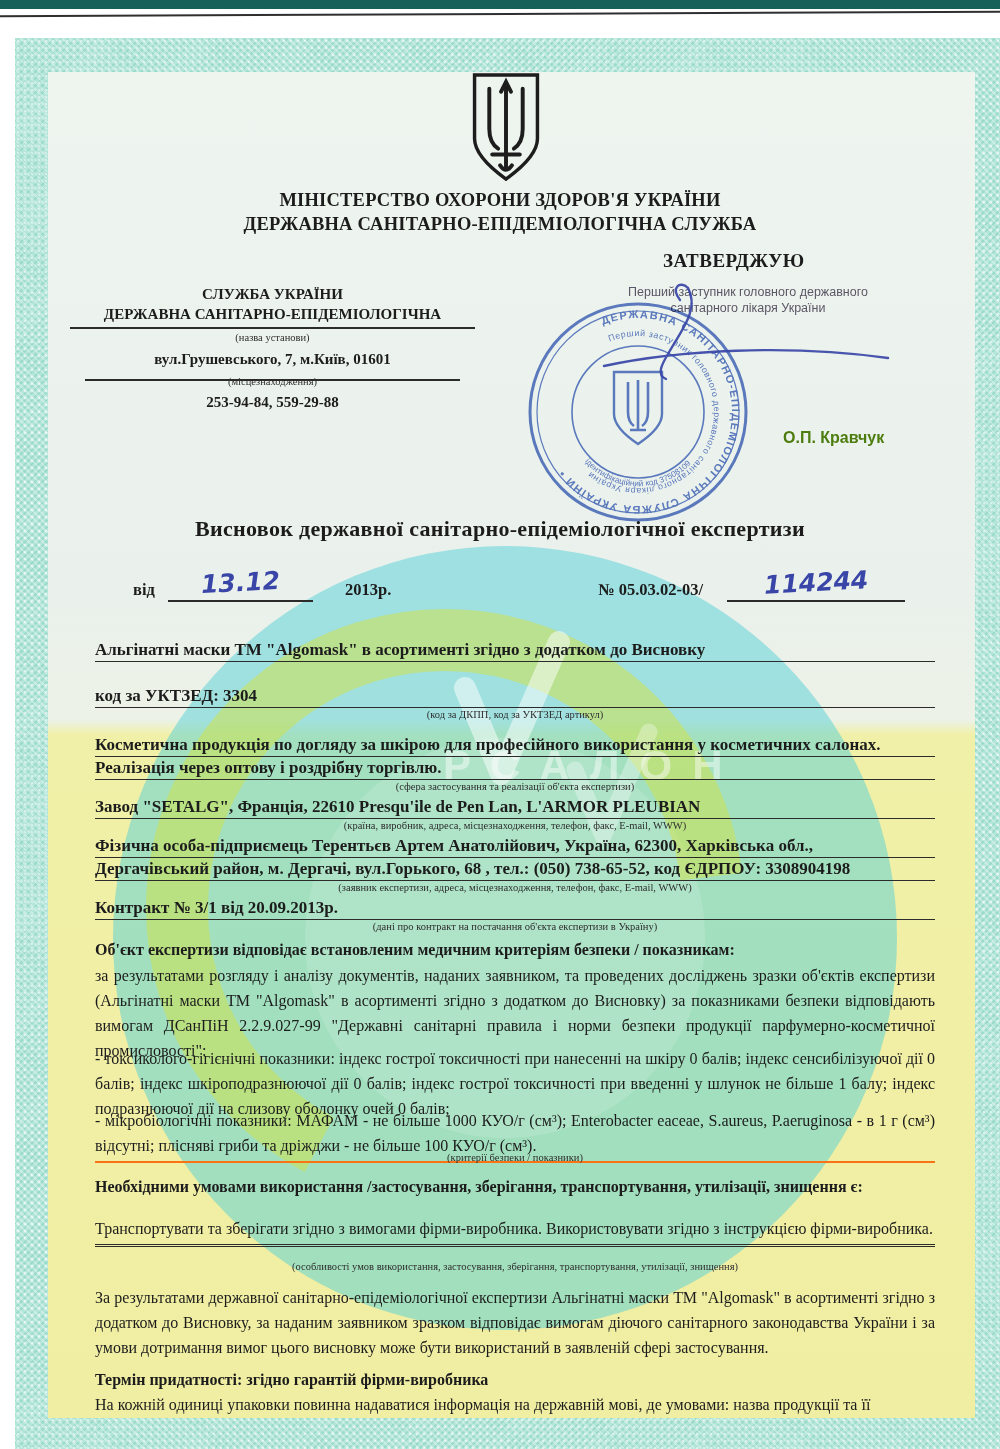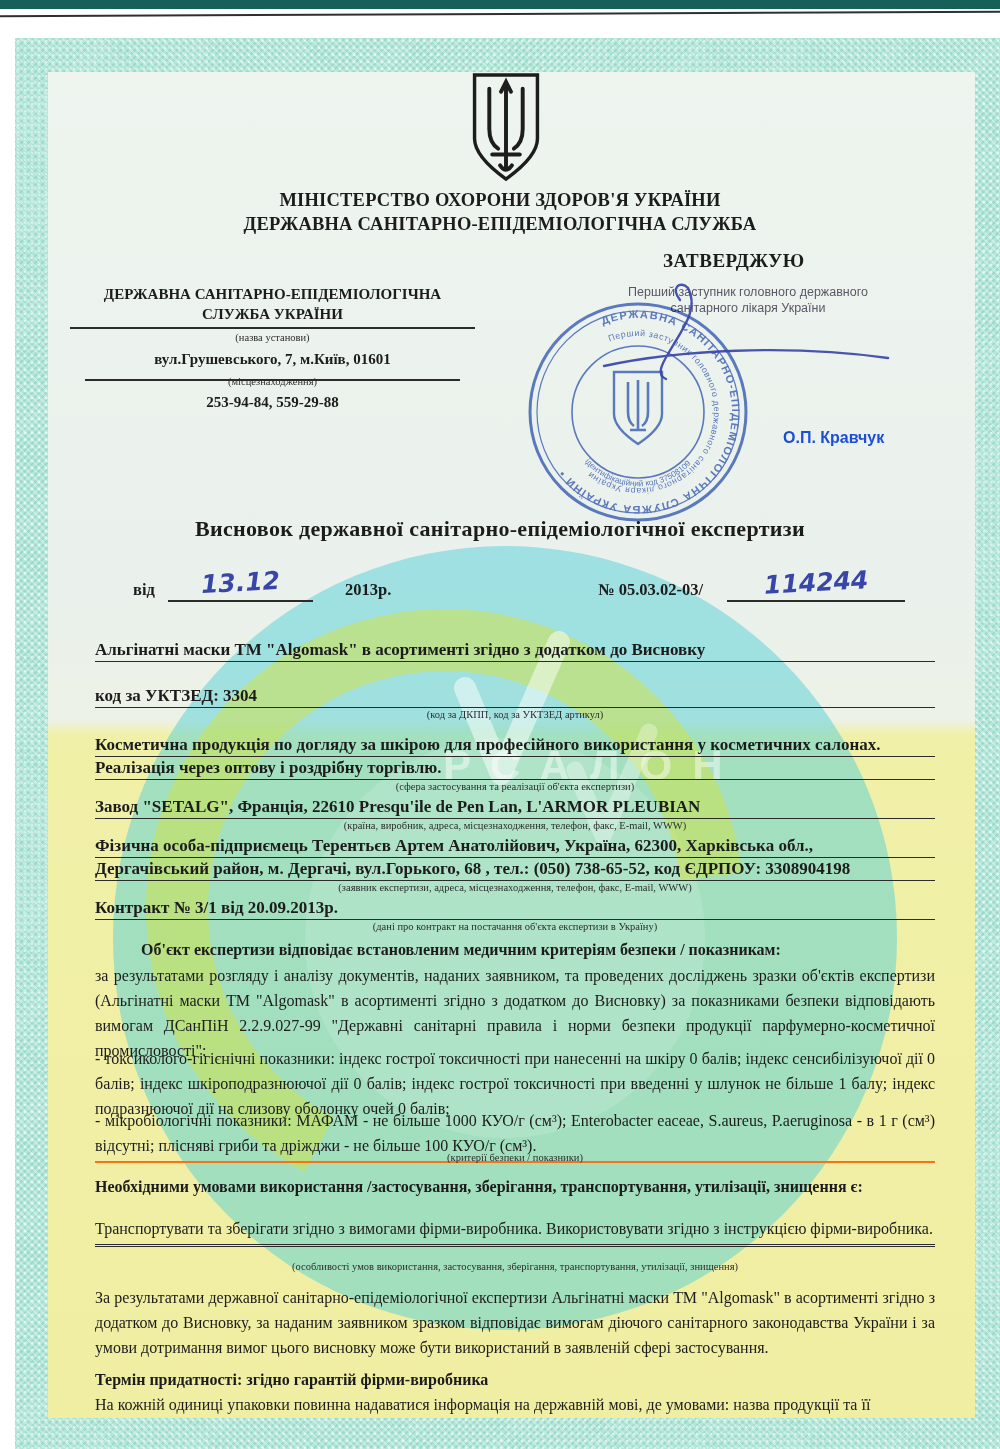--- a/index.html
+++ b/index.html
@@ -45,21 +45,21 @@
 
   .cap{font-size:10.5px;color:#2d2d2d;text-align:center;line-height:13px;}
   .fl{font-weight:bold;font-size:17px;line-height:21px;border-bottom:1.6px solid #2b2b2b;padding-bottom:1px;}
   .para{font-size:16px;line-height:25px;text-align:justify;}
   .hand{
     font-family:"DejaVu Sans", sans-serif;font-style:italic;font-weight:bold;
     color:#3946a8;font-size:25px;transform:rotate(-3deg);display:inline-block;
   }
   .uline{border-bottom:2px solid #2b2b2b;}
   .small-print{font-family:Liberation Sans, sans-serif;font-size:12.5px;line-height:16px;color:#5b5666;}
-  .kravchuk{font-family:"Liberation Sans", sans-serif;font-size:16px;font-weight:bold;color:#1d4ed8;}
+  .kravchuk{font-family:"Liberation Sans", sans-serif;font-size:16px;font-weight:bold;color:#4d7c0f;}
   .org{font-size:15px;line-height:20px;}
 </style>
 </head>
 <body>
 
 <div class="abs top-strip"></div>
 <div class="abs scan-line"></div>
 
 <div class="abs cert">
   <div class="paper"></div>
@@ -93,22 +93,22 @@
 </div>
 
 <div class="abs txt b" style="left:663px;top:250px;font-size:19px;letter-spacing:.5px;">ЗАТВЕРДЖУЮ</div>
 <div class="abs txt ctr small-print" style="left:598px;top:284px;width:300px;">
   <div>Перший заступник головного державного</div>
   <div>санітарного лікаря України</div>
 </div>
 <div class="abs txt kravchuk" style="left:783px;top:429px;">О.П. Кравчук</div>
 
 <div class="abs txt ctr b org" style="left:70px;top:284px;width:405px;border-bottom:2px solid #2b2b2b;padding-bottom:3px;">
+  <div>СЛУЖБА УКРАЇНИ</div>
   <div>ДЕРЖАВНА САНІТАРНО-ЕПІДЕМІОЛОГІЧНА</div>
-  <div>СЛУЖБА УКРАЇНИ</div>
 </div>
 <div class="abs txt cap" style="left:70px;top:331px;width:405px;">(назва установи)</div>
 <div class="abs txt ctr b org" style="left:85px;top:349px;width:375px;border-bottom:2px solid #2b2b2b;padding-bottom:10px;">вул.Грушевського, 7,  м.Київ, 01601</div>
 <div class="abs txt cap" style="left:70px;top:375px;width:405px;">(місцезнаходження)</div>
 <div class="abs txt ctr b org" style="left:70px;top:392px;width:405px;">253-94-84, 559-29-88</div>
 
 <svg class="abs stamp" style="left:522px;top:296px;opacity:.82;" width="232" height="232" viewBox="0 0 232 232">
   <g fill="none" stroke="#3f63c0">
     <circle cx="116" cy="116" r="108" stroke-width="3"></circle>
     <circle cx="116" cy="116" r="101" stroke-width="1.2"></circle>
@@ -181,21 +181,21 @@
   <div class="fl">Фізична особа-підприємець Терентьєв Артем Анатолійович, Україна, 62300, Харківська обл.,</div>
   <div class="fl">Дергачівський район, м. Дергачі, вул.Горького, 68 , тел.: (050) 738-65-52, код ЄДРПОУ: 3308904198</div>
   <div class="cap">(заявник експертизи, адреса,  місцезнаходження,  телефон, факс, E-mail, WWW)</div>
 </div>
 
 <div class="abs txt" style="left:95px;top:897px;width:840px;">
   <div class="fl">Контракт № 3/1 від 20.09.2013р.</div>
   <div class="cap">(дані про контракт на постачання об'єкта експертизи в Україну)</div>
 </div>
 
-<div class="abs txt b" style="left:95px;top:941px;width:840px;font-size:16px;margin-left:46px;">Об'єкт експертизи  відповідає  встановленим  медичним критеріям безпеки / показникам:</div>
+<div class="abs txt b" style="left:95px;top:941px;width:840px;font-size:16px;">Об'єкт експертизи  відповідає  встановленим  медичним критеріям безпеки / показникам:</div>
 <div class="abs txt para" style="left:95px;top:963px;width:840px;">за результатами розгляду і аналізу документів, наданих заявником, та проведених досліджень зразки об'єктів експертизи (Альгінатні маски ТМ "Algomask" в асортименті згідно з додатком до Висновку) за показниками безпеки відповідають вимогам ДСанПіН 2.2.9.027-99 "Державні санітарні правила і норми безпеки продукції парфумерно-косметичної промисловості":</div>
 <div class="abs txt para" style="left:95px;top:1046px;width:840px;">- токсиколого-гігієнічні показники: індекс гострої токсичності при нанесенні на шкіру 0 балів;  індекс сенсибілізуючої дії 0 балів;  індекс шкіроподразнюючої дії  0 балів;  індекс гострої токсичності при введенні у шлунок не більше 1 балу;  індекс подразнюючої дії на слизову оболонку очей 0 балів;</div>
 <div class="abs txt para" style="left:95px;top:1108px;width:840px;border-bottom:2px solid #f97316;padding-bottom:3px;">- мікробіологічні показники: МАФАМ - не більше 1000 КУО/г (см³);  Enterobacter eaceae, S.aureus, P.aeruginosa - в 1 г (см³) відсутні;  плісняві гриби та дріжджи - не більше 100 КУО/г (см³).</div>
 <div class="abs txt cap" style="left:95px;top:1151px;width:840px;">(критерії безпеки / показники)</div>
 
 <div class="abs txt para b" style="left:95px;top:1174px;width:840px;">Необхідними умовами  використання /застосування, зберігання, транспортування, утилізації, знищення є:</div>
 <div class="abs txt para" style="left:95px;top:1216px;width:840px;border-bottom:3px double #2b2b2b;padding-bottom:3px;">Транспортувати та зберігати згідно з вимогами фірми-виробника. Використовувати згідно з інструкцією фірми-виробника.</div>
 <div class="abs txt cap" style="left:95px;top:1260px;width:840px;">(особливості умов використання,  застосування, зберігання, транспортування, утилізації, знищення)</div>
 
 <div class="abs txt para" style="left:95px;top:1285px;width:840px;">За результатами державної санітарно-епідеміологічної експертизи Альгінатні маски ТМ "Algomask" в асортименті згідно з додатком до Висновку,  за наданим заявником зразком відповідає вимогам діючого санітарного законодавства України і за умови дотримання вимог цього висновку  може бути використаний в заявленій сфері застосування.</div>

